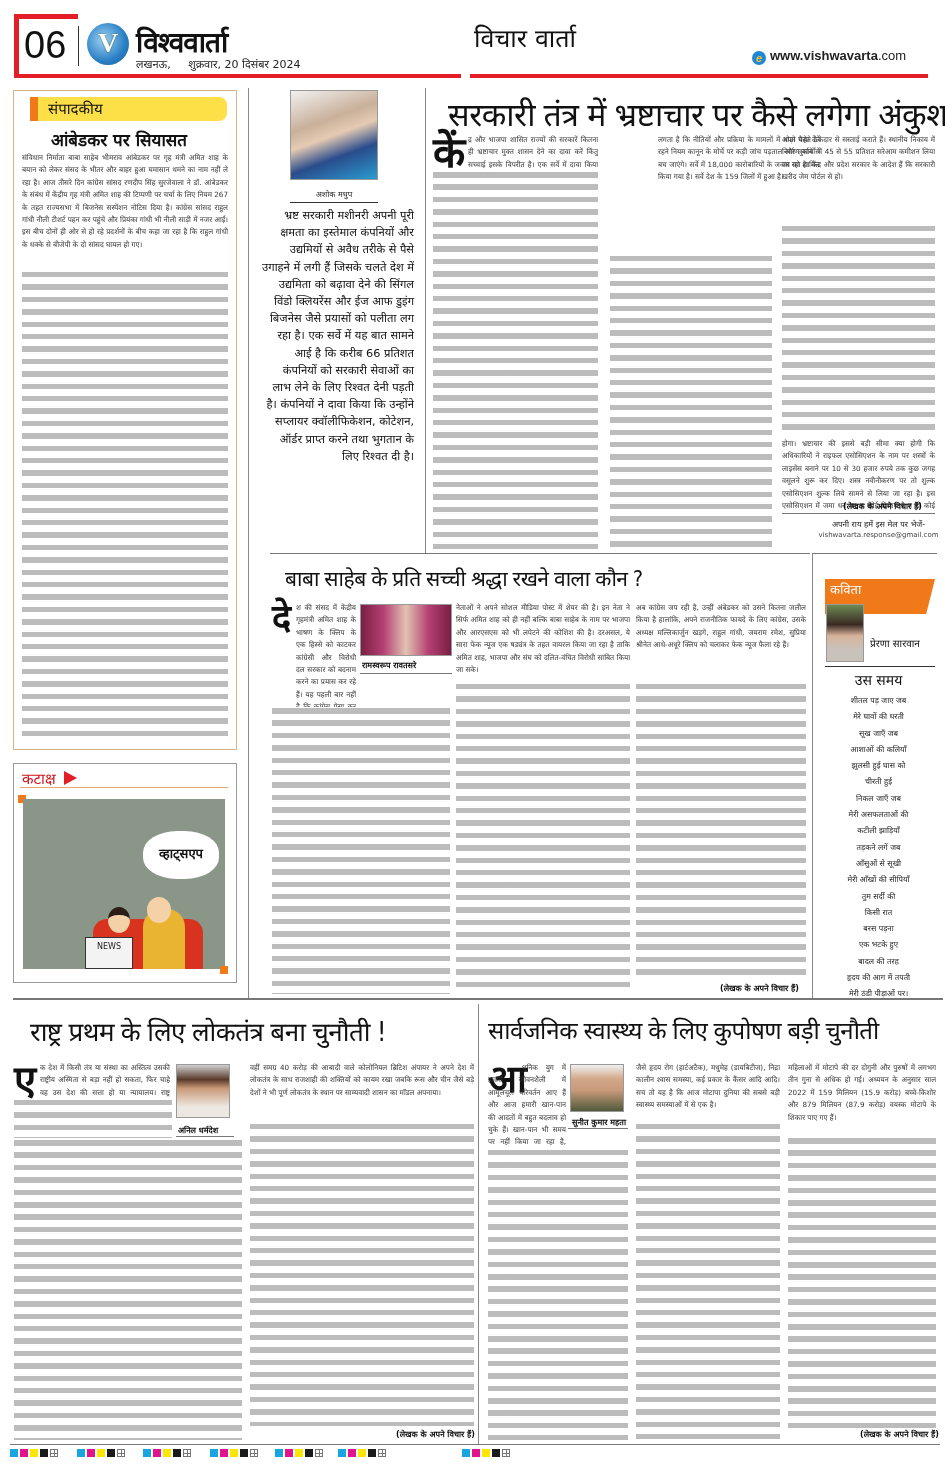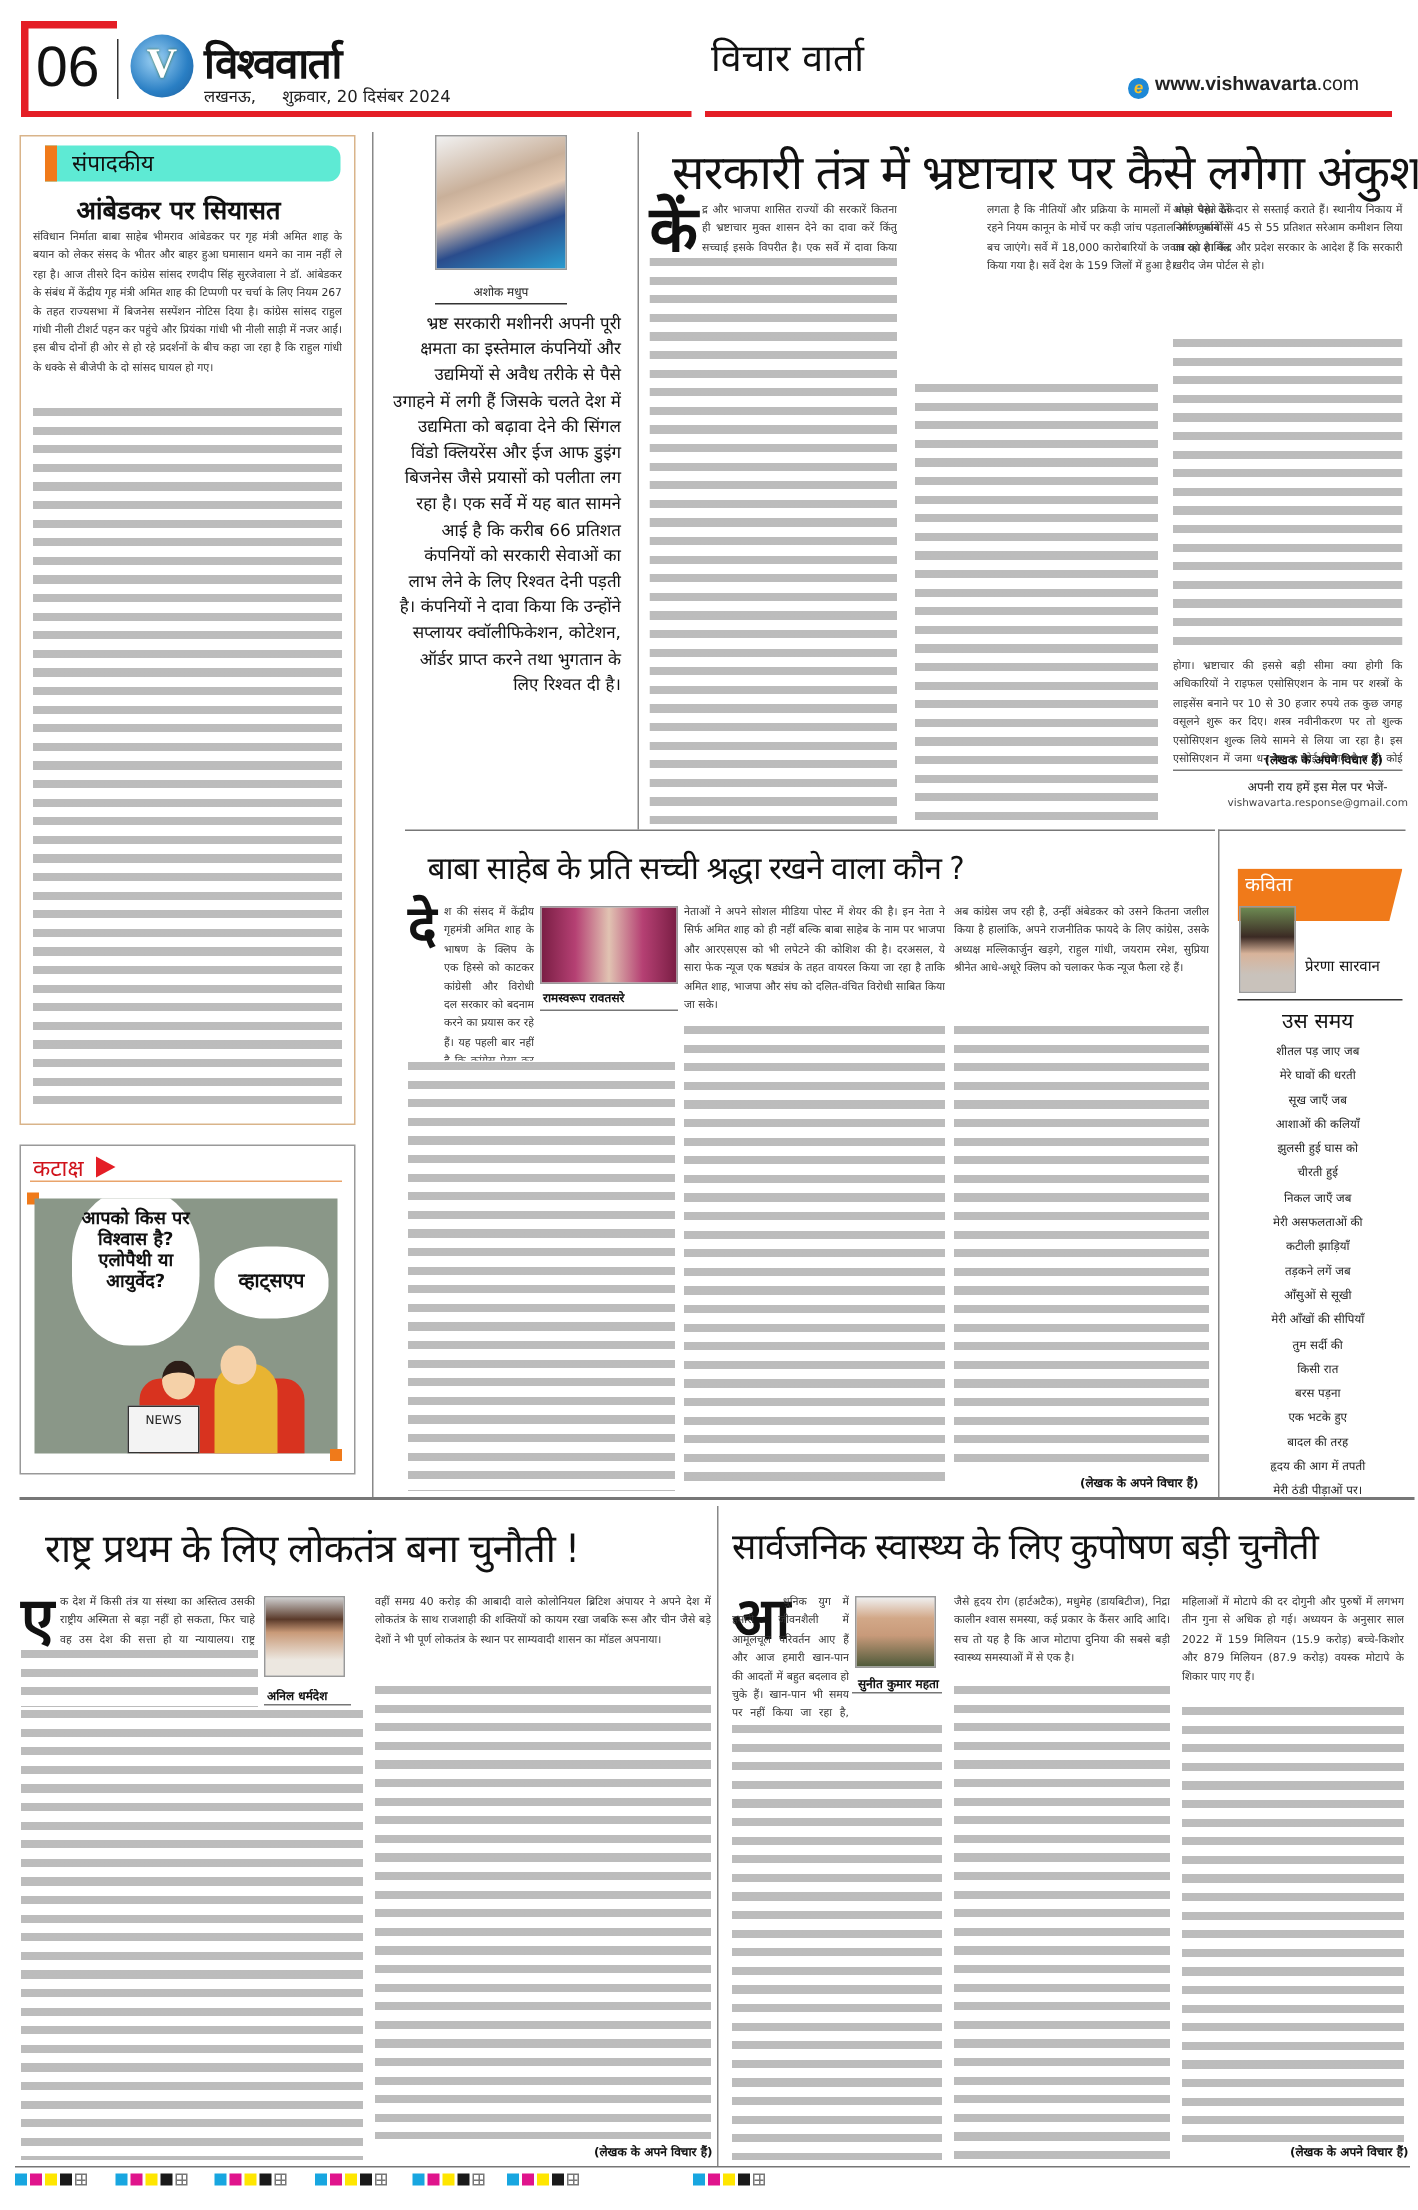--- a/index.html
+++ b/index.html
@@ -27,21 +27,21 @@
   .body-text { font-size: 7.2px; line-height: 12.4px; color: #333; text-align: justify; overflow: hidden; }
   .filler { display: block; height: 100%; background: repeating-linear-gradient(to bottom, #6a6a6a 0 5.5px, transparent 5.5px 12.4px); opacity: .45; }
   .headline { position: absolute; font-family: "DejaVu Sans Condensed", "DejaVu Sans", sans-serif; color: #111; white-space: nowrap; letter-spacing: -0.5px; }
   .vrule { position: absolute; width: 1px; background: #888; }
   .hrule { position: absolute; height: 2px; background: #777; }
   .byline-foot { font-weight: bold; color: #111; font-size: 8px; }
   .photo { position: absolute; border: 1px solid #999; overflow: hidden; }
 
   
   .editorial-box { left: 13px; top: 90px; width: 224px; height: 660px; border: 1px solid #d9b48a; }
-  .ed-tag { position: absolute; left: 30px; top: 97px; width: 197px; height: 24px; background: #5eead4; border-radius: 0 8px 8px 0; }
+  .ed-tag { position: absolute; left: 30px; top: 97px; width: 197px; height: 24px; background: #fde047; border-radius: 0 8px 8px 0; }
   .ed-tag .bar { position: absolute; left: 0; top: 0; width: 8px; height: 24px; background: #f07a1a; }
   .ed-tag span { position: absolute; left: 18px; top: 1px; font-size: 15px; color: #111; }
   .ed-title { position: absolute; left: 13px; top: 128px; width: 212px; text-align: center; font-size: 17px; font-weight: bold; color: #111; }
 
   
   .katax-box { left: 13px; top: 763px; width: 224px; height: 220px; border: 1px solid #999; }
   .katax-label { position: absolute; left: 22px; top: 768px; font-size: 15px; color: #d0121b; }
   .katax-arrow { position: absolute; left: 64px; top: 771px; width: 0; height: 0; border-top: 7px solid transparent; border-bottom: 7px solid transparent; border-left: 13px solid #e41e26; }
   .katax-line { position: absolute; left: 20px; top: 787px; width: 208px; height: 1px; background: #e9a46b; }
   .cartoon { position: absolute; left: 23px; top: 799px; width: 202px; height: 170px; background: #8a9788; overflow: hidden; }
@@ -131,21 +131,20 @@
 <div class="box body-text" style="left:22px;top:272px;width:206px;height:470px;">
     <span class="filler"></span>
   </div>
 
 <div class="box katax-box"></div>
 <div class="katax-label">कटाक्ष</div>
 <div class="katax-arrow"></div>
 <div class="katax-line"></div>
 <div class="cartoon-corner"></div>
 <div class="cartoon">
-  <div class="bubble bubble1">आपको किस पर विश्वास है? एलोपैथी या आयुर्वेद?</div>
   <div class="bubble bubble2">व्हाट्सएप</div>
   <div class="sofa"></div>
   <div class="man"></div>
   <div class="man-head"></div>
   <div class="woman-head"></div>
   <div class="newspaper">NEWS</div>
 </div>
 <div class="cartoon-corner2"></div>
 <div class="hrule" style="left:13px;top:998px;width:930px;"></div>
 

